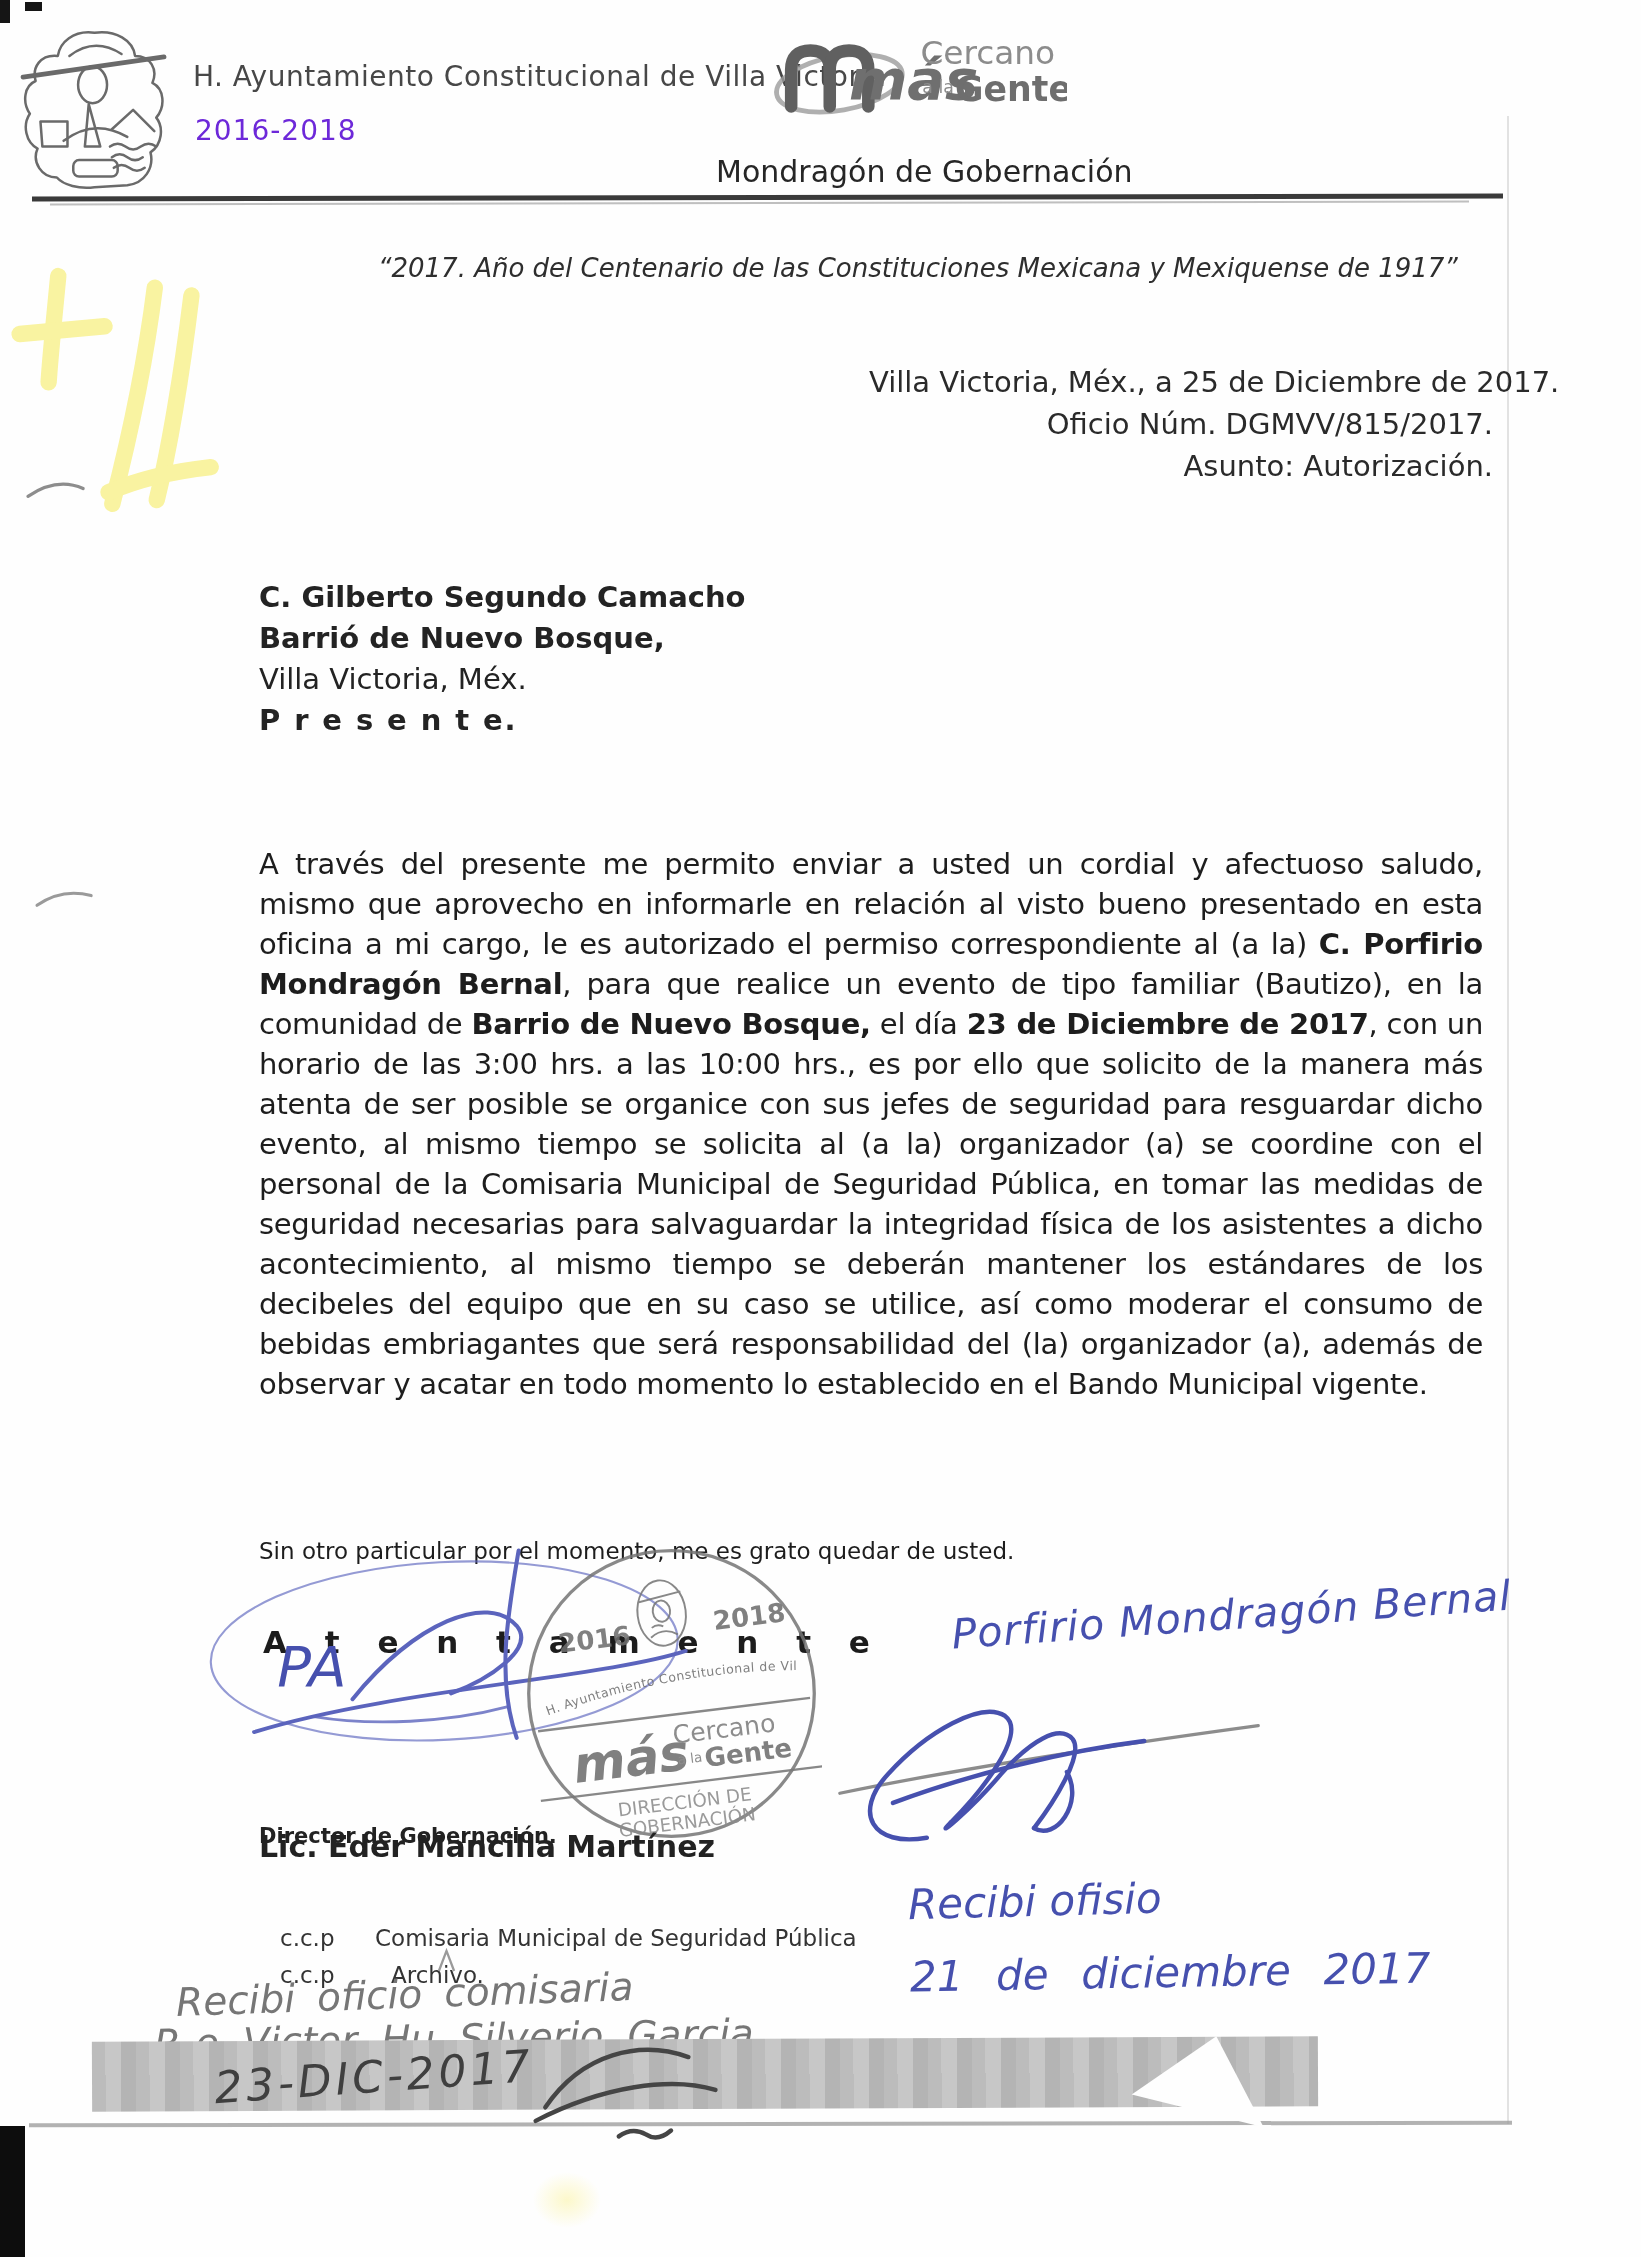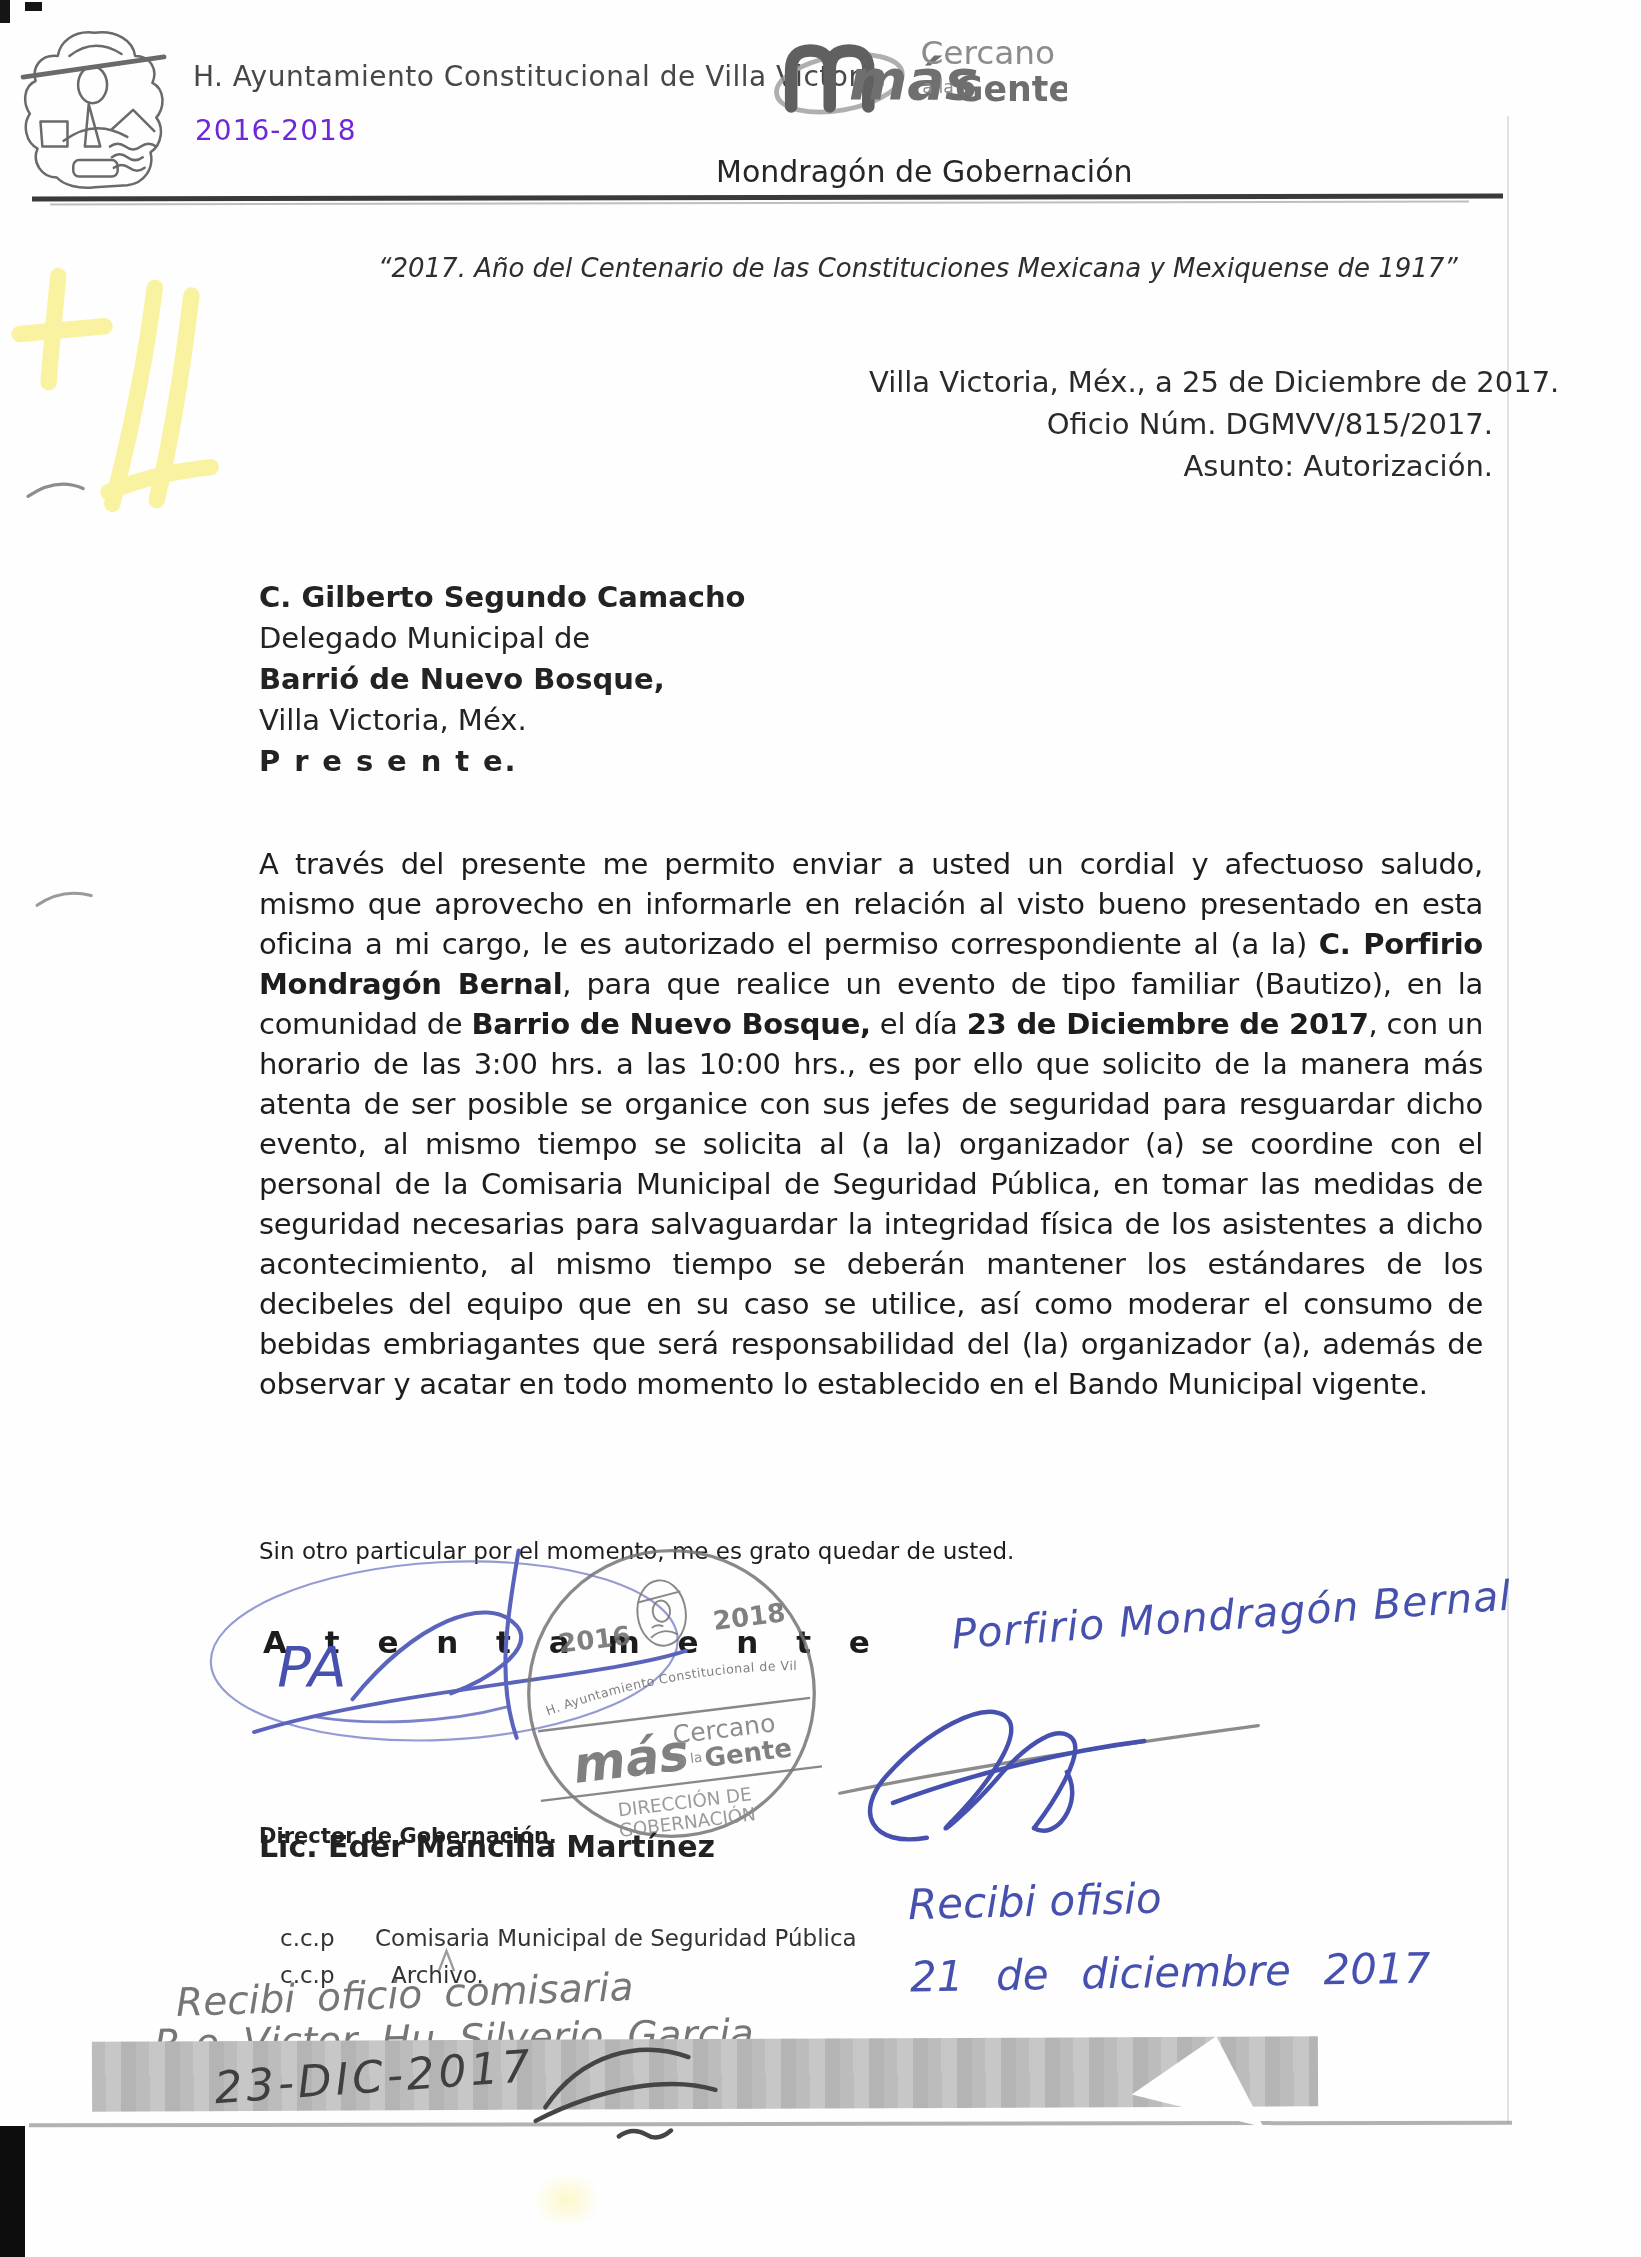--- a/index.html
+++ b/index.html
@@ -133,21 +133,20 @@
 
   <svg class="abs" style="left:23px;top:475px;" width="68" height="29" viewBox="0 0 70 30">
     <path d="M5,22 Q35,2 62,14" fill="none" stroke="#8d8d8d" stroke-width="3.4" stroke-linecap="round"></path>
   </svg>
   <svg class="abs" style="left:33px;top:884px;" width="68" height="29" viewBox="0 0 70 30">
     <path d="M4,22 Q30,4 60,12" fill="none" stroke="#9a9a9a" stroke-width="3.2" stroke-linecap="round"></path>
   </svg>
 
   <div class="abs recipient">
     <div class="bold nowrap">C. Gilberto Segundo Camacho</div>
-    <div class="nowrap">Delegado Municipal de</div>
     <div class="bold nowrap">Barrió de Nuevo Bosque,</div>
     <div class="nowrap">Villa Victoria, Méx.</div>
     <div class="salutation nowrap">P r e s e n t e.</div>
   </div>
 
   <div class="abs body-par"><span>A través del presente me permito enviar a usted un cordial y afectuoso saludo, mismo que aprovecho en informarle en relación al visto bueno presentado en esta oficina a mi cargo, le es autorizado el permiso correspondiente al (a la) </span><span class="bold">C. Porfirio Mondragón Bernal</span><span>, para que realice un evento de tipo familiar (Bautizo), en la comunidad de </span><span class="bold">Barrio de Nuevo Bosque,</span><span> el día </span><span class="bold">23 de Diciembre de 2017</span><span>, con un horario de las 3:00 hrs. a las 10:00 hrs., es por ello que solicito de la manera más atenta de ser posible se organice con sus jefes de seguridad para resguardar dicho evento, al mismo tiempo se solicita al (a la) organizador (a) se coordine con el personal de la Comisaria Municipal de Seguridad Pública, en tomar las medidas de seguridad necesarias para salvaguardar la integridad física de los asistentes a dicho acontecimiento, al mismo tiempo se deberán mantener los estándares de los decibeles del equipo que en su caso se utilice, así como moderar el consumo de bebidas embriagantes que será responsabilidad del (la) organizador (a), además de observar y acatar en todo momento lo establecido en el Bando Municipal vigente.</span></div>
 
   <div class="abs closing-line nowrap">Sin otro particular por el momento, me es grato quedar de usted.</div>
   <div class="abs signoff nowrap">A t e n t a m e n t e</div>
 

